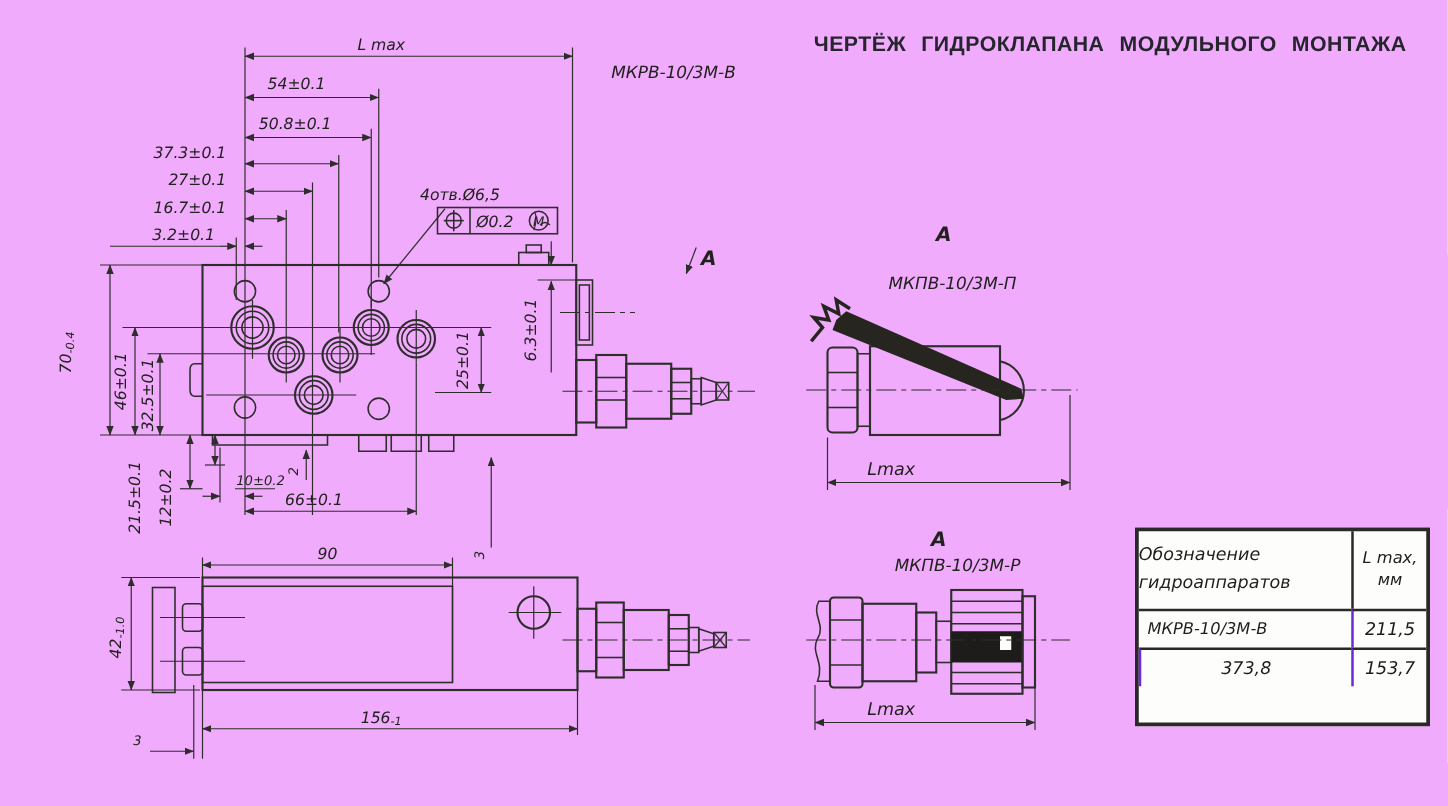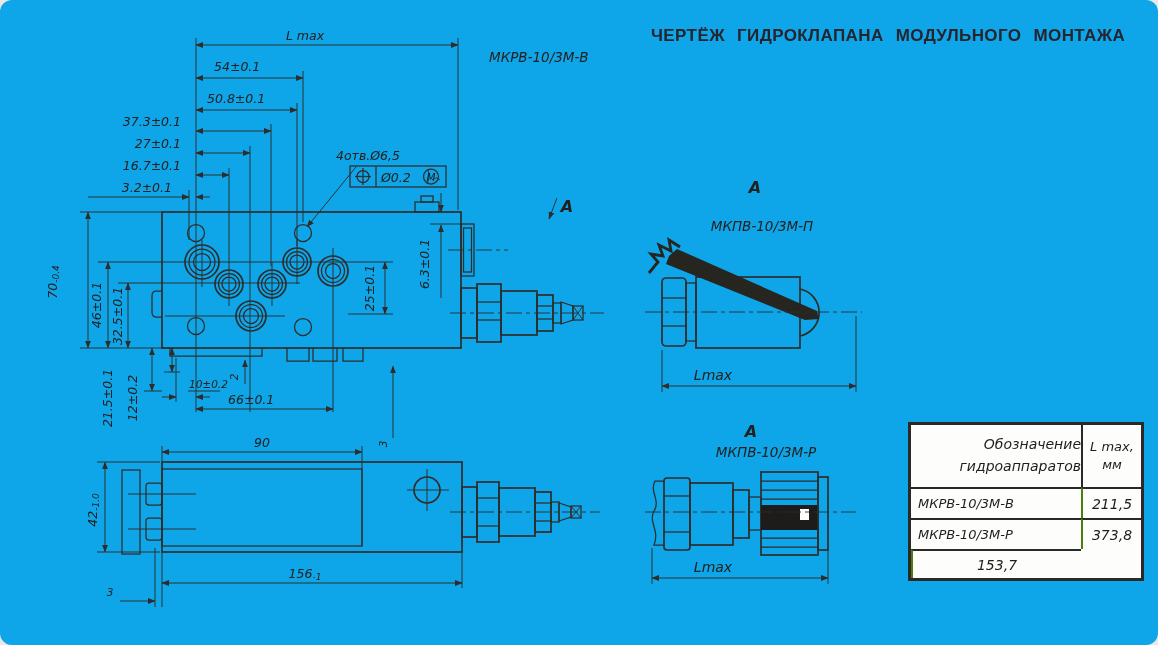--- a/index.html
+++ b/index.html
@@ -1,17 +1,17 @@
 <!DOCTYPE html>
 <html><head>
 <meta charset="utf-8">
 <style>
   html,body{margin:0;padding:0;background:#e8e8e8;}
-  .page{position:relative;width:1158px;height:645px;background:#0ea5e9;overflow:hidden;
-        font-family:"DejaVu Sans",sans-serif;border-radius:12px;}
+  .page{position:relative;width:1158px;height:645px;background:#f0abfc;overflow:hidden;
+        font-family:"DejaVu Sans",sans-serif;}
   .title{position:absolute;left:651px;top:26px;width:500px;
          font-family:"Liberation Sans",sans-serif;font-size:17px;font-weight:600;
          color:#26252e;letter-spacing:.4px;word-spacing:7px;white-space:nowrap;}
   svg{position:absolute;left:0;top:0;}
   .o{stroke:#2e2d2b;stroke-width:1.7;fill:none;}
   .o2{stroke:#2e2d2b;stroke-width:1.25;fill:none;}
   .d{stroke:#2e2d2b;stroke-width:.95;fill:none;}
   .cl{stroke:#2e2d2b;stroke-width:.9;fill:none;stroke-dasharray:16 4 4 4;}
   .dt{font:italic 12.5px "DejaVu Sans",sans-serif;fill:#22211f;}
   .dts{font:italic 10.5px "DejaVu Sans",sans-serif;fill:#22211f;}
@@ -19,24 +19,24 @@
   .dtm{font:italic 13.5px "DejaVu Sans",sans-serif;fill:#22211f;}
   .dtb{font:italic 700 16px "DejaVu Sans",sans-serif;fill:#22211f;}
   .tol{font:italic 9px "DejaVu Sans",sans-serif;fill:#22211f;}
   .fill{fill:#26251f;stroke:none;}
   .band{fill:#1d1c1a;stroke:none;}
   
   .spec-table{position:absolute;left:908px;top:422px;width:230px;border:3px solid #2a2927;
       display:grid;grid-template-columns:170px 1fr;grid-template-rows:62px 31px 31px 29px;
       font-style:italic;color:#1f1e1c;background:#fdfdfb;}
   .st-cell{display:flex;flex-direction:column;justify-content:center;}
-  .st-h1{align-items:flex-end;text-align:center;font-size:14px;line-height:1.55;}
+  .st-h1{align-items:flex-start;text-align:center;font-size:14px;line-height:1.55;}
   .st-h2{align-items:center;text-align:left;font-size:13px;line-height:1.4;border-left:2px solid #2a2927;}
   .st-des{font-size:13px;padding-left:7px;border-top:2px solid #2a2927;justify-content:center;}
-  .st-val{font-size:14px;align-items:center;border-top:2px solid #2a2927;border-left:2px solid #4d7c0f;}
+  .st-val{font-size:14px;align-items:center;border-top:2px solid #2a2927;border-left:2px solid #6d28d9;}
 </style>
 </head>
 <body>
 
 <div class="page">
 
 <svg width="1158" height="645" viewBox="0 0 1158 645">
   <defs>
     <marker id="arr" viewBox="0 0 9 9" refX="8.5" refY="4.5" markerWidth="8" markerHeight="8" orient="auto-start-reverse">
       <path d="M0,1 L9,4.5 L0,8 Z" fill="#2e2d2b"></path>
@@ -341,18 +341,17 @@
   <div class="st-cell st-h1">
     <span>Обозначение</span>
     <span>гидроаппаратов</span>
   </div>
   <div class="st-cell st-h2">
     <span>L max,</span>
     <span>мм</span>
   </div>
   <div class="st-cell st-des">МКРВ-10/3М-В</div>
   <div class="st-cell st-val">211,5</div>
-  <div class="st-cell st-des">МКРВ-10/3М-Р</div>
   <div class="st-cell st-val">373,8</div>
   <div class="st-cell st-val">153,7</div>
 </div>
 
 </div>
 
 </body></html>

